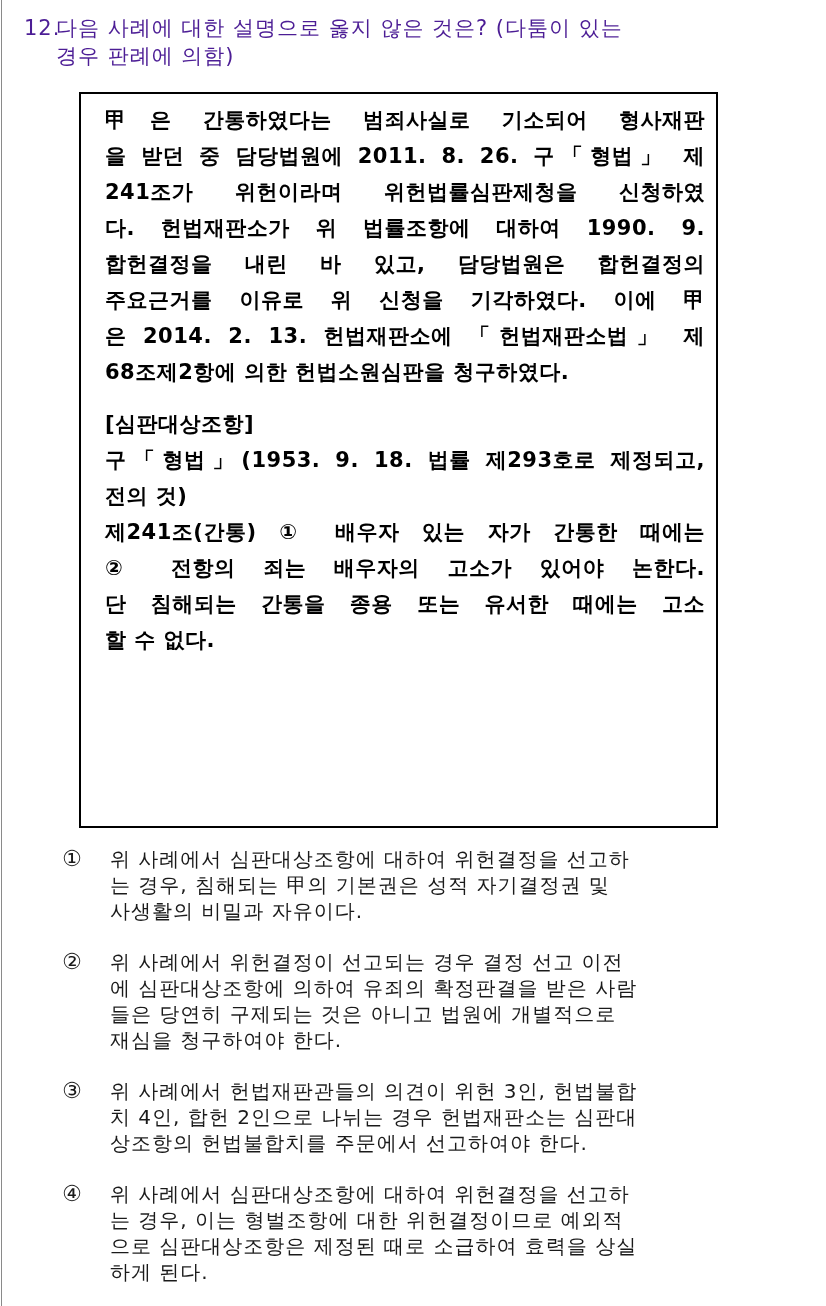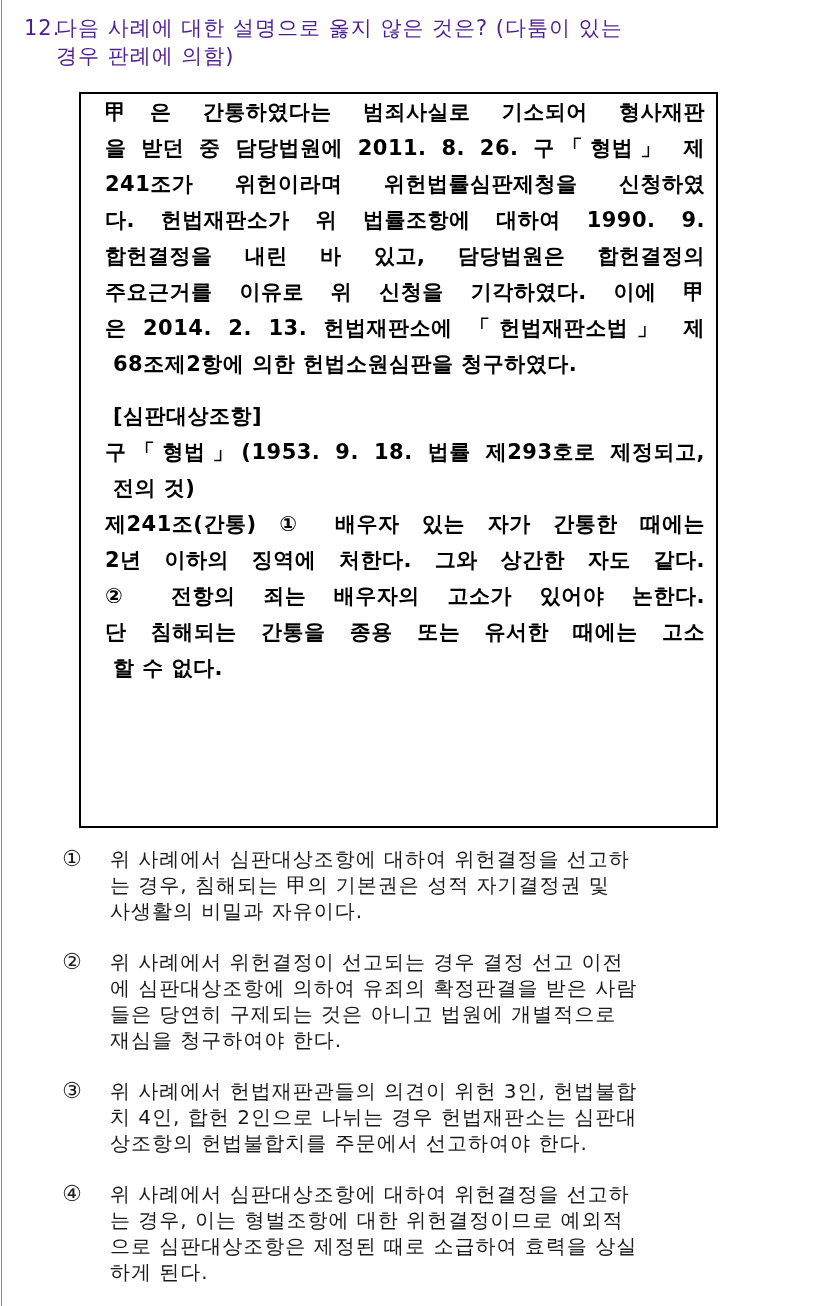--- a/index.html
+++ b/index.html
@@ -2,23 +2,23 @@
 <html><head>
 <meta charset="utf-8">
 <style>
   html, body { margin:0; padding:0; background:#ffffff; }
   body { width:826px; height:1306px; position:relative; overflow:hidden; color:#111; }
   .page-left-rule { position:absolute; left:1px; top:0; width:1px; height:1306px; background:#8a8a8a; }
   .question { position:absolute; left:24px; top:14px; width:760px; font-family:"DejaVu Sans", sans-serif; font-size:21px; line-height:28px; color:#4c1d95; letter-spacing:1px; }
   .q-num { position:absolute; left:0; top:0; }
   .q-text { margin-left:32px; display:block; }
   .case-box { position:absolute; left:79px; top:92px; width:639px; height:736px; border:2px solid #000; box-sizing:border-box; }
-  .case-text { position:absolute; left:24px; top:0; width:600px; font-family:"DejaVu Sans", sans-serif; font-weight:bold; font-size:21px; line-height:36px; color:#000; letter-spacing:0.5px; text-align:justify; }
+  .case-text { position:absolute; left:24px; top:8px; width:600px; font-family:"DejaVu Sans", sans-serif; font-weight:bold; font-size:21px; line-height:36px; color:#000; letter-spacing:0.5px; text-align:justify; }
   .case-line { display:block; white-space:nowrap; text-align-last:justify; text-align:justify; }
-  .case-line.last { text-align-last:left;margin-left:8px; }
+  .case-line.last { text-align-last:left; }
   .gap { display:block; height:16px; }
   .options { position:absolute; left:62px; top:846px; width:720px; font-family:"DejaVu Sans", sans-serif; font-size:20px; line-height:26px; color:#1a1a1a; letter-spacing:1px; }
   .option { position:relative; margin-bottom:25px; padding-left:48px; }
   .option-num { position:absolute; left:0; top:0; font-size:22px; }
   .option-line { display:block; white-space:nowrap; }
 </style>
 </head>
 <body>
 
 <div class="page-left-rule"></div>
@@ -37,21 +37,20 @@
     <span class="case-line">다. 헌법재판소가 위 법률조항에 대하여 1990. 9.</span>
     <span class="case-line">합헌결정을 내린 바 있고, 담당법원은 합헌결정의</span>
     <span class="case-line">주요근거를 이유로 위 신청을 기각하였다. 이에 甲</span>
     <span class="case-line">은 2014. 2. 13. 헌법재판소에 「헌법재판소법」 제</span>
     <span class="case-line last">68조제2항에 의한 헌법소원심판을 청구하였다.</span>
     <span class="gap"></span>
     <span class="case-line last">[심판대상조항]</span>
     <span class="case-line">구「형법」(1953. 9. 18. 법률 제293호로 제정되고,</span>
     <span class="case-line last">전의 것)</span>
     <span class="case-line">제241조(간통) ① 배우자 있는 자가 간통한 때에는</span>
-    <span class="case-line">2년 이하의 징역에 처한다. 그와 상간한 자도 같다.</span>
     <span class="case-line">② 전항의 죄는 배우자의 고소가 있어야 논한다.</span>
     <span class="case-line">단 침해되는 간통을 종용 또는 유서한 때에는 고소</span>
     <span class="case-line last">할 수 없다.</span>
   </div>
 </div>
 
 <div class="options">
   <div class="option">
     <span class="option-num">①</span>
     <span class="option-line">위 사례에서 심판대상조항에 대하여 위헌결정을 선고하</span>

